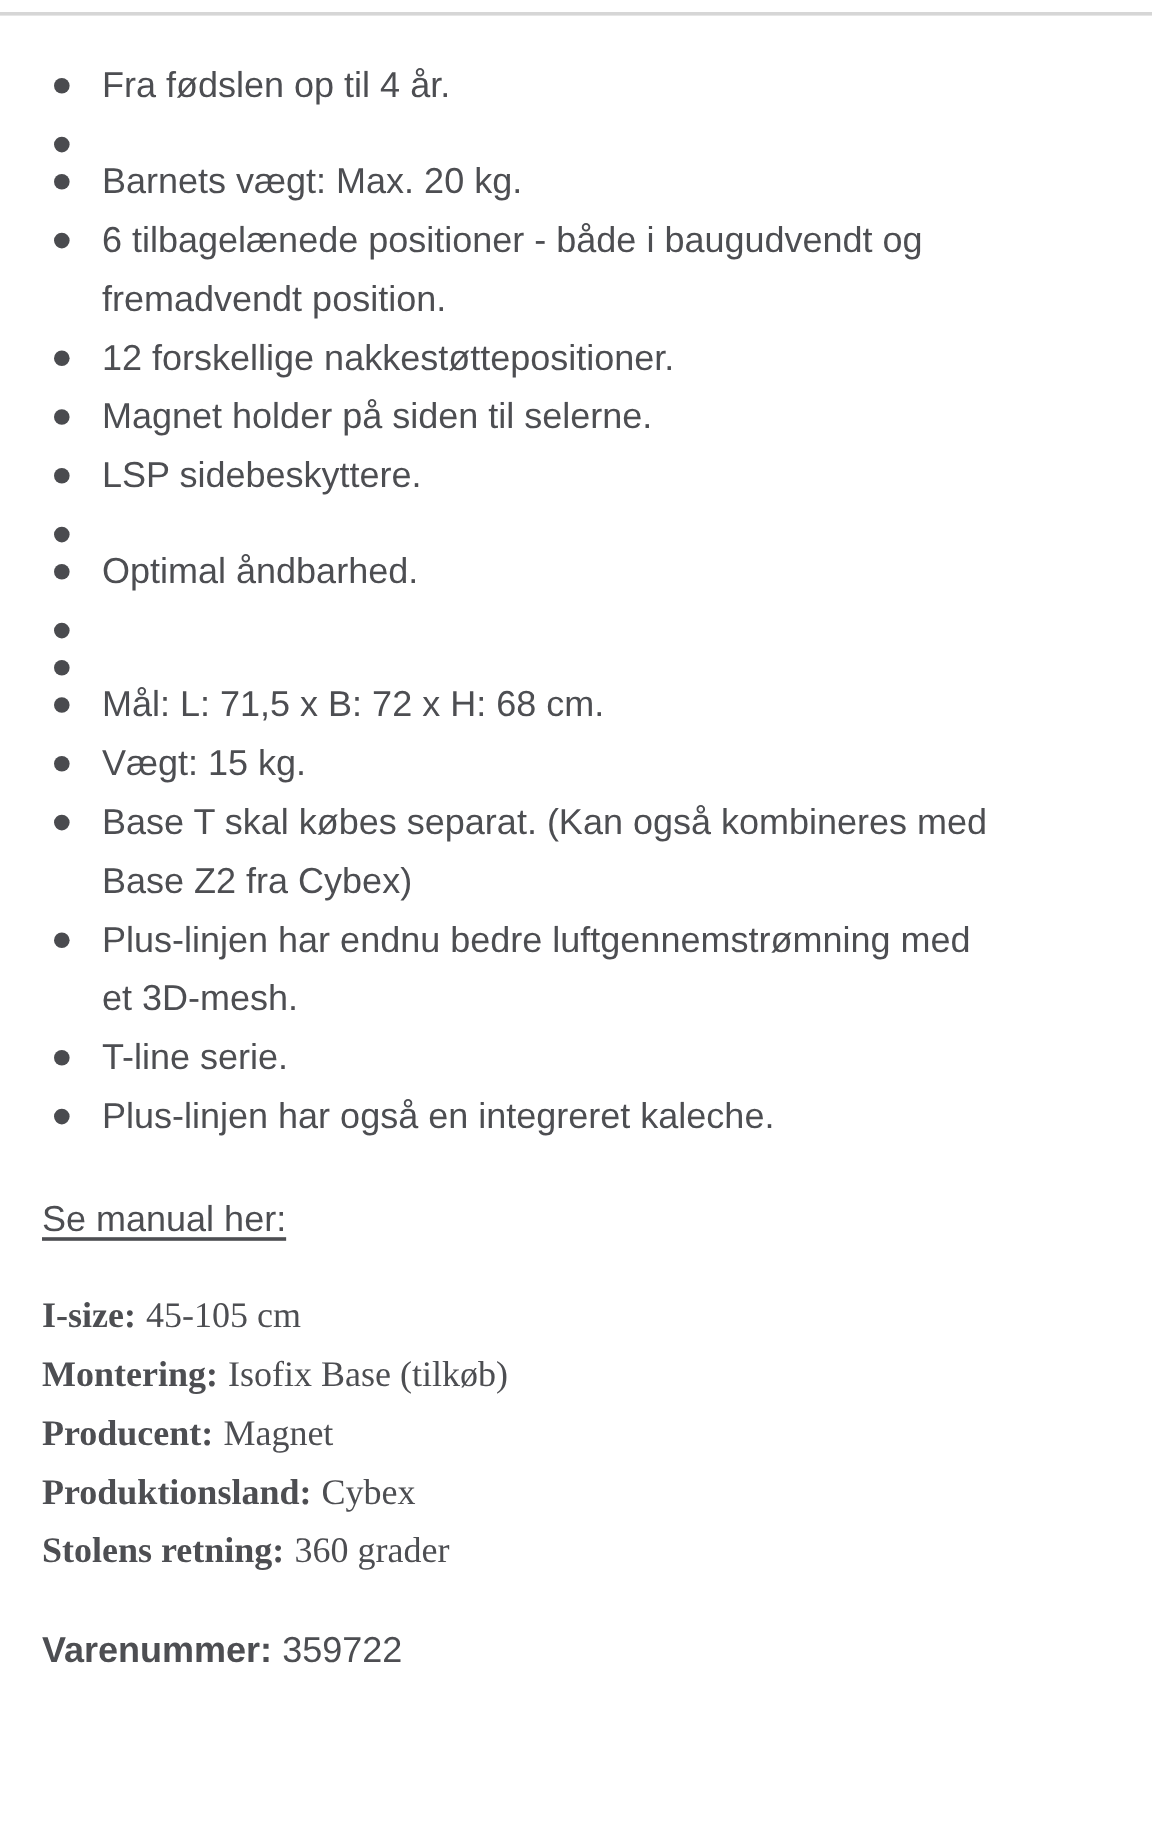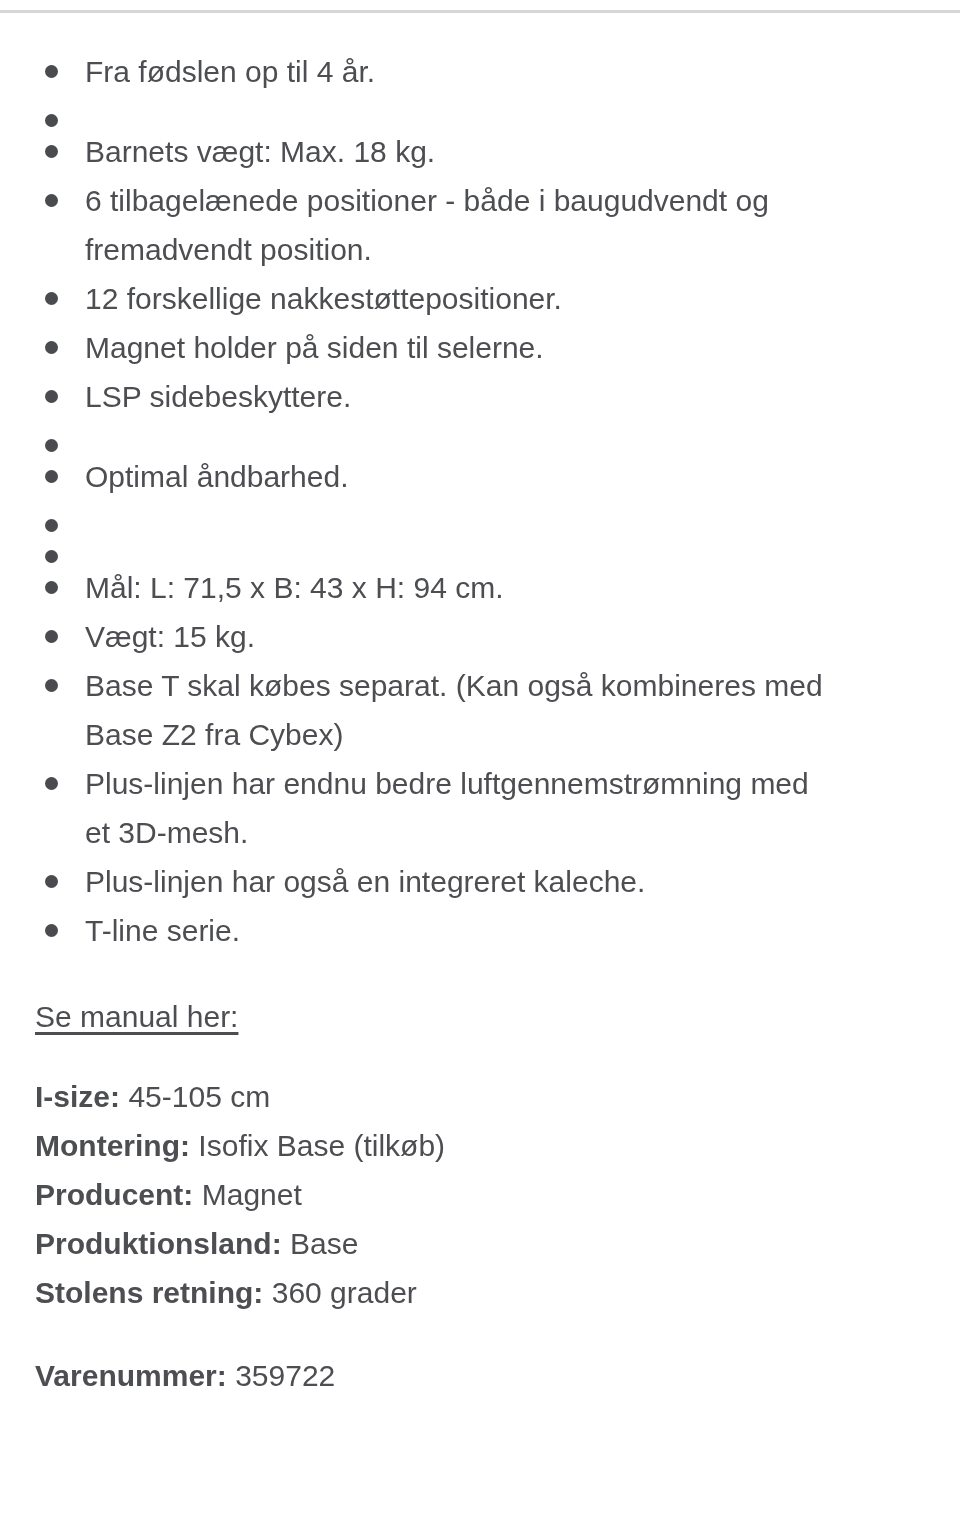--- a/index.html
+++ b/index.html
@@ -52,20 +52,21 @@
     display: block;
   }
   .manual-link span {
     text-decoration: underline;
     text-decoration-thickness: 2.5px;
     text-underline-offset: 5px;
     cursor: pointer;
   }
   .specs {
     margin-top: 31px;
+    font-family: Liberation Serif, serif;
   }
   .spec-line {
     margin: 0;
   }
   .spec-label {
     font-weight: bold;
     margin-right: 0.28em;
   }
   .item-number-line {
     margin-top: 34px;
@@ -81,21 +82,21 @@
   <ul class="feature-list">
     <li>
       <span class="dot"></span>
       <span class="li-text">Fra fødslen op til 4 år.</span>
     </li>
     <li>
       <span class="dot"></span>
     </li>
     <li>
       <span class="dot"></span>
-      <span class="li-text">Barnets vægt: Max. 18 kg.</span>
+      <span class="li-text">Barnets vægt: Max. 20 kg.</span>
     </li>
     <li>
       <span class="dot"></span>
       <span class="li-text">6 tilbagelænede positioner - både i baugudvendt og fremadvendt position.</span>
     </li>
     <li>
       <span class="dot"></span>
       <span class="li-text">12 forskellige nakkestøttepositioner.</span>
     </li>
     <li>
@@ -114,60 +115,60 @@
       <span class="li-text">Optimal åndbarhed.</span>
     </li>
     <li>
       <span class="dot"></span>
     </li>
     <li>
       <span class="dot"></span>
     </li>
     <li>
       <span class="dot"></span>
-      <span class="li-text">Mål: L: 71,5 x B: 43 x H: 94 cm.</span>
+      <span class="li-text">Mål: L: 71,5 x B: 72 x H: 68 cm.</span>
     </li>
     <li>
       <span class="dot"></span>
       <span class="li-text">Vægt: 15 kg.</span>
     </li>
     <li>
       <span class="dot"></span>
       <span class="li-text">Base T skal købes separat. (Kan også kombineres med Base Z2 fra Cybex)</span>
     </li>
     <li>
       <span class="dot"></span>
       <span class="li-text">Plus-linjen har endnu bedre luftgennemstrømning med et 3D-mesh.</span>
     </li>
     <li>
       <span class="dot"></span>
-      <span class="li-text">Plus-linjen har også en integreret kaleche.</span>
+      <span class="li-text">T-line serie.</span>
     </li>
     <li>
       <span class="dot"></span>
-      <span class="li-text">T-line serie.</span>
+      <span class="li-text">Plus-linjen har også en integreret kaleche.</span>
     </li>
   </ul>
 
   <p class="manual-link">
     <span>Se manual her:</span>
   </p>
 
   <div class="specs">
     <p class="spec-line">
       <span class="spec-label">I-size:</span><span class="spec-value">45-105 cm</span>
     </p>
     <p class="spec-line">
       <span class="spec-label">Montering:</span><span class="spec-value">Isofix Base (tilkøb)</span>
     </p>
     <p class="spec-line">
       <span class="spec-label">Producent:</span><span class="spec-value">Magnet</span>
     </p>
     <p class="spec-line">
-      <span class="spec-label">Produktionsland:</span><span class="spec-value">Base</span>
+      <span class="spec-label">Produktionsland:</span><span class="spec-value">Cybex</span>
     </p>
     <p class="spec-line">
       <span class="spec-label">Stolens retning:</span><span class="spec-value">360 grader</span>
     </p>
   </div>
 
   <p class="spec-line item-number-line">
     <span class="spec-label">Varenummer:</span><span class="spec-value">359722</span>
   </p>
 

